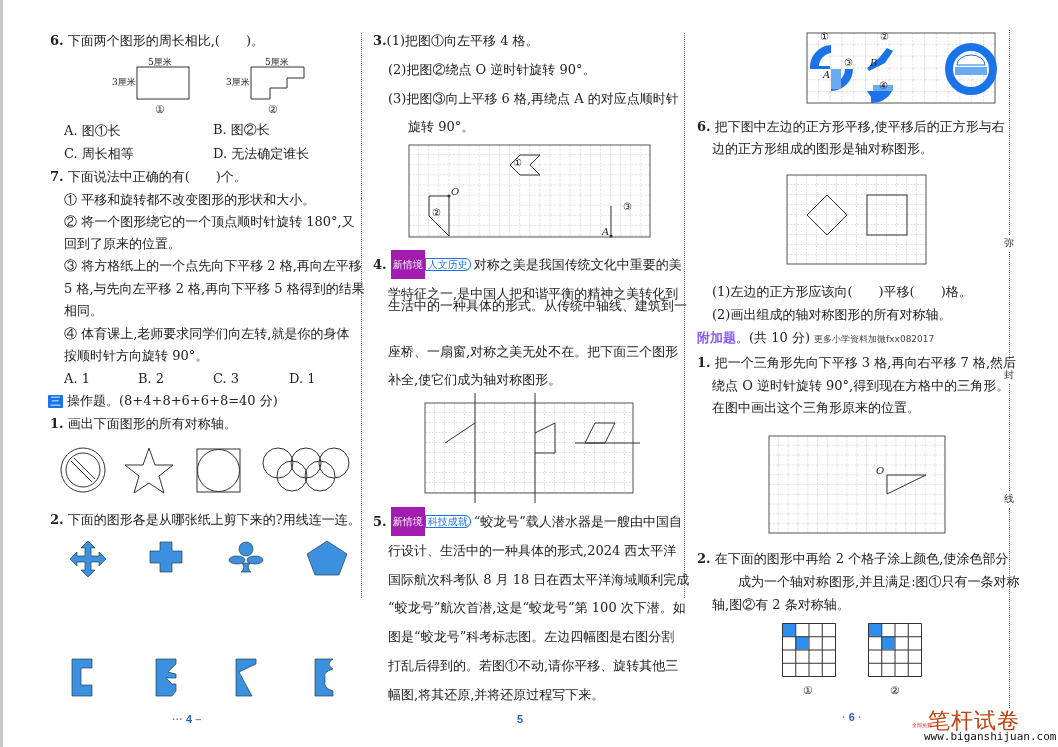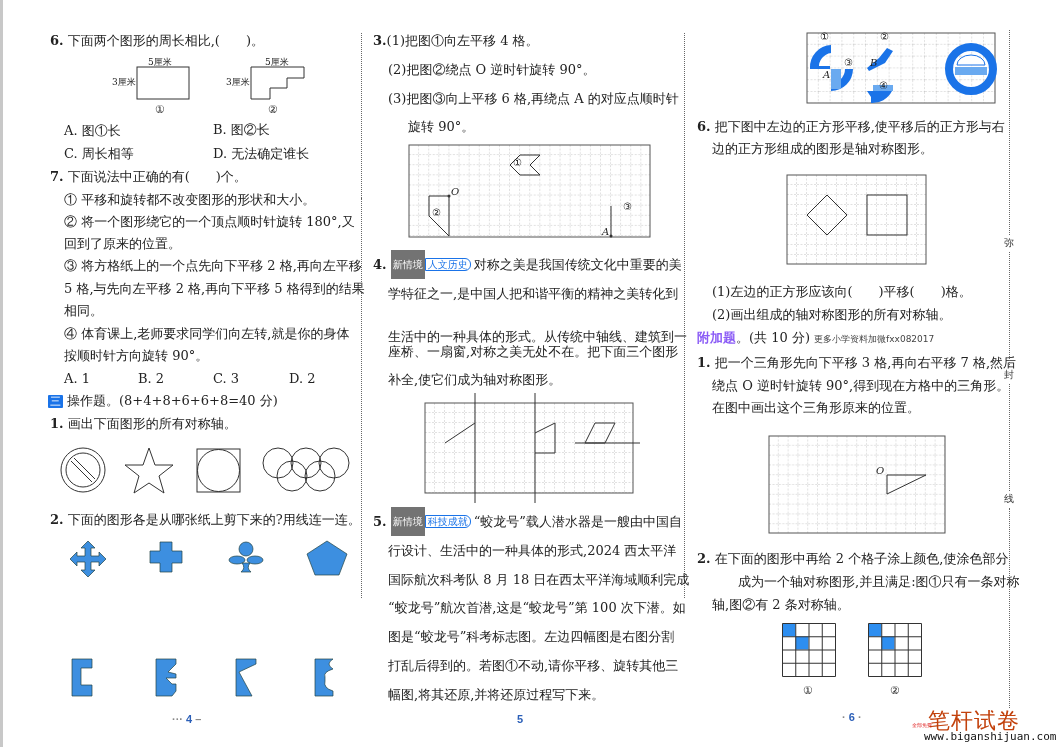--- a/index.html
+++ b/index.html
@@ -5,21 +5,21 @@
   html,body{margin:0;padding:0;}
   body{width:1058px;height:747px;background:#ffffff;position:relative;overflow:hidden;
        font-family:"DejaVu Serif","Liberation Serif",serif;color:#222;}
   .leftedge{position:absolute;left:0;top:0;width:3px;height:747px;background:#c8c8c8;}
   .p{position:absolute;font-size:13px;line-height:16px;white-space:nowrap;color:#222;}
   .b{font-weight:bold;}
   .vdot{position:absolute;width:0;border-left:1px dotted #666;}
   .pagenum{position:absolute;font-size:11px;color:#2b5fb8;font-family:"Liberation Sans",sans-serif;font-weight:bold;}
   .sec-badge{display:inline-block;background:#1a73e8;color:#fff;font-size:11px;line-height:13px;padding:0 2px;margin-right:4px;border-radius:1px;font-family:"Liberation Sans",sans-serif;}
   .tag{display:inline-block;font-size:10px;line-height:12px;font-family:"Liberation Sans",sans-serif;margin-right:3px;vertical-align:1px;}
-  .tag .t1{background:#737373;color:#fff;padding:9px 2px;}
+  .tag .t1{background:#a21caf;color:#fff;padding:9px 2px;}
   .tag .t2{border:1px solid #1a73e8;color:#1a73e8;padding:0 2px;border-radius:0 6px 6px 0;}
   .blue{color:#8b5cf6;}
   .small{font-size:9px;color:#444;font-family:"DejaVu Sans",sans-serif;}
   svg{position:absolute;overflow:visible;}
   .side{position:absolute;font-size:10px;color:#333;}
   .wm1{position:absolute;left:928px;top:706px;font-size:22px;font-family:"DejaVu Sans",sans-serif;color:#c2410c;letter-spacing:1px;}
   .wm2{position:absolute;left:924px;top:730px;font-size:11px;font-family:"DejaVu Sans Mono",monospace;color:#111;}
   .wm0{position:absolute;left:912px;top:722px;font-size:5px;color:#e02020;font-family:"DejaVu Sans",sans-serif;}
 </style>
 </head>
@@ -55,21 +55,21 @@
   <div class="p" style="left:64px;top:236px;">回到了原来的位置。</div>
   <div class="p" style="left:64px;top:258px;">③ 将方格纸上的一个点先向下平移 2 格,再向左平移</div>
   <div class="p" style="left:64px;top:281px;">5 格,与先向左平移 2 格,再向下平移 5 格得到的结果</div>
   <div class="p" style="left:64px;top:303px;">相同。</div>
   <div class="p" style="left:64px;top:326px;">④ 体育课上,老师要求同学们向左转,就是你的身体</div>
   <div class="p" style="left:64px;top:348px;">按顺时针方向旋转 90°。</div>
 
   <div class="p" style="left:64px;top:371px;">A. 1</div>
   <div class="p" style="left:138px;top:371px;">B. 2</div>
   <div class="p" style="left:213px;top:371px;">C. 3</div>
-  <div class="p" style="left:289px;top:371px;">D. 2</div>
+  <div class="p" style="left:289px;top:371px;">D. 1</div>
 
   <div class="p" style="left:48px;top:393px;"><span class="sec-badge">三</span><span>操作题。(8+4+8+6+6+8=40 分)</span></div>
   <div class="p" style="left:50px;top:416px;"><span class="b">1.</span> <span>画出下面图形的所有对称轴。</span></div>
 
   <svg style="left:60px;top:447px;" width="50" height="50">
     <circle cx="23" cy="23" r="22" fill="none" stroke="#333"></circle>
       <circle cx="23" cy="23" r="17" fill="none" stroke="#333"></circle>
     <line x1="11" y1="14" x2="32" y2="35" stroke="#333"></line>
       <line x1="14" y1="11" x2="35" y2="32" stroke="#333"></line>
   </svg>
@@ -146,21 +146,21 @@
       <circle cx="202" cy="91" r="1.5" fill="#333"></circle>
   </svg>
   <div class="p" style="left:513px;top:155px;font-size:10px;">①</div>
   <div class="p" style="left:432px;top:205px;font-size:10px;">②</div>
   <div class="p" style="left:623px;top:199px;font-size:10px;">③</div>
   <div class="p" style="left:451px;top:184px;font-size:10px;font-style:italic;">O</div>
   <div class="p" style="left:602px;top:224px;font-size:10px;font-style:italic;">A</div>
 
   <div class="p" style="left:373px;top:257px;"><span class="b">4.</span> <span class="tag"><span class="t1">新情境</span><span class="t2">人文历史</span></span><span>对称之美是我国传统文化中重要的美</span></div>
   <div class="p" style="left:388px;top:286px;">学特征之一,是中国人把和谐平衡的精神之美转化到</div>
-  <div class="p" style="left:388px;top:329px;">生活中的一种具体的形式。从传统中轴线、建筑到一</div>
+  <div class="p" style="left:388px;top:298px;">生活中的一种具体的形式。从传统中轴线、建筑到一</div>
   <div class="p" style="left:388px;top:344px;">座桥、一扇窗,对称之美无处不在。把下面三个图形</div>
   <div class="p" style="left:388px;top:372px;">补全,使它们成为轴对称图形。</div>
 
   <svg style="left:425px;top:403px;" width="220" height="92">
     <defs>
         <pattern id="g2" width="10" height="10" patternUnits="userSpaceOnUse">
           <path d="M10,0 L10,10 M0,10 L10,10" stroke="#999" stroke-width="0.6" stroke-dasharray="2,1.5" fill="none"></path>
         </pattern>
       </defs>
     <rect x="0" y="0" width="208" height="90" fill="url(#g2)" stroke="#555"></rect>

